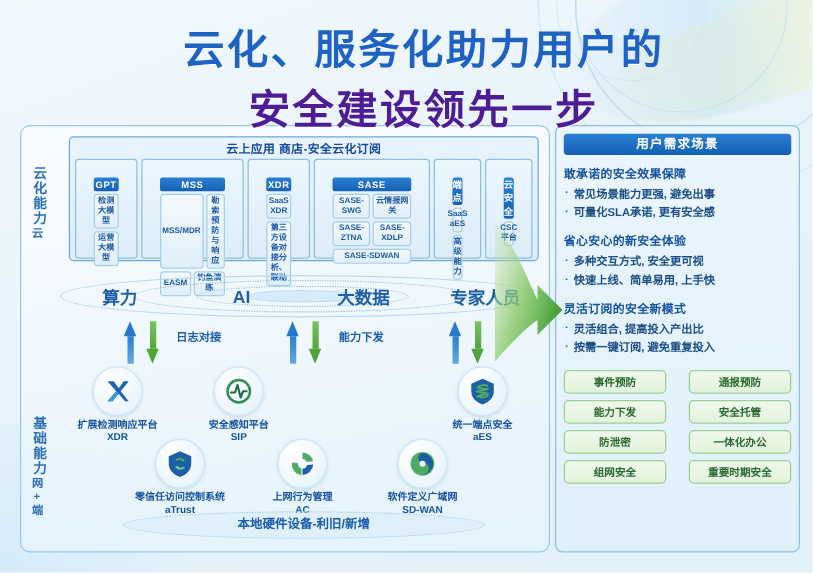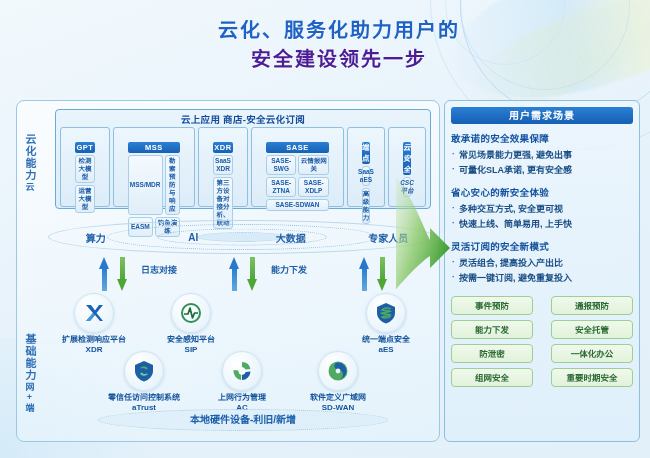--- a/index.html
+++ b/index.html
@@ -45,21 +45,21 @@
     background: radial-gradient(circle at 0 100%, rgba(206,232,248,.7), rgba(255,255,255,0) 70%);
   }
 
   
   .title-wrap {
     position: absolute; top: 16px; left: 0; right: 0;
     text-align: center; z-index: 6;
   }
   .title-line {
     font-weight: bold;
-    font-size: 20px;
+    font-size: 33px;
     letter-spacing: 2px;
     color: #1e63c4;
     line-height: 1.45;
     text-shadow: 0 1px 0 rgba(255,255,255,.9);
     padding-left: 28px;
   }
   .title-line.l2 { color: #4c1d95; }
 
   
   .left-panel {
@@ -111,21 +111,21 @@
     background: linear-gradient(180deg, #ecf6fd, #dcecf8);
     display: flex; flex-direction: column;
     padding: 14px;
     gap: 2px;
   }
   .col-gpt  { width: 52px; }
   .col-mss  { width: 88px; }
   .col-xdr  { width: 52px; }
   .col-sase { width: 100px; }
   .col-ep   { width: 38px; }
-  .col-cs   { width: 38px; font-style: italic; }
+  .col-cs   { width: 38px; }
   .col-head {
     background: linear-gradient(180deg, #2a7fd4, #1761b4);
     color: #fff;
     font-size: 7.5px;
     font-weight: bold;
     text-align: center;
     line-height: 11px;
     border-radius: 2px;
     letter-spacing: .5px;
   }
@@ -162,21 +162,21 @@
   .e1 { width: 388px; height: 34px; border-style: solid; border-color: #bcd9ec; }
   .e2 { width: 270px; height: 26px; }
   .e3 { width: 170px; height: 17px; }
   .e4 { width: 90px; height: 10px; background: rgba(190,222,243,.5); border-color: #a9d0e9; }
   .cap-labels {
     position: absolute; inset: 0;
     display: flex; align-items: center;
   }
   .cap-label {
     flex: 1; text-align: center;
-    font-size: 10px; font-weight: bold; color: #1f5fa8;
+    font-size: 14px; font-weight: bold; color: #1f5fa8;
     position: relative; z-index: 2;
   }
 
   
   .arrow-band {
     position: absolute;
     left: 30px; top: 152px;
     width: 390px; height: 44px;
   }
   .arrow-pair { position: absolute; display: flex; gap: 7px; top: 4px; }

